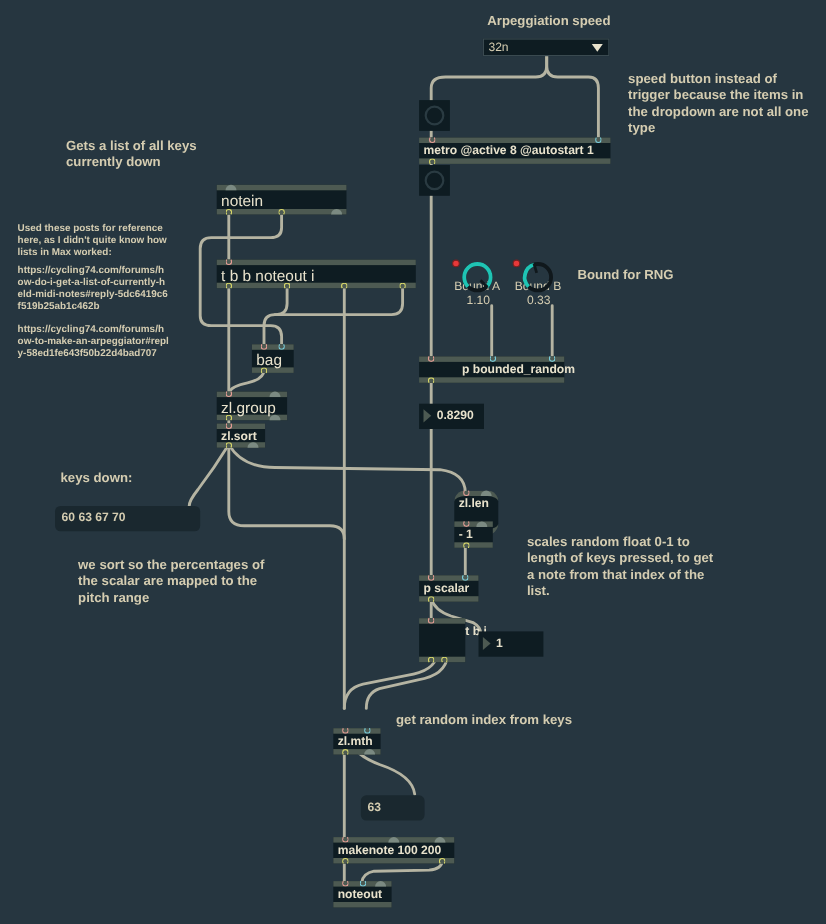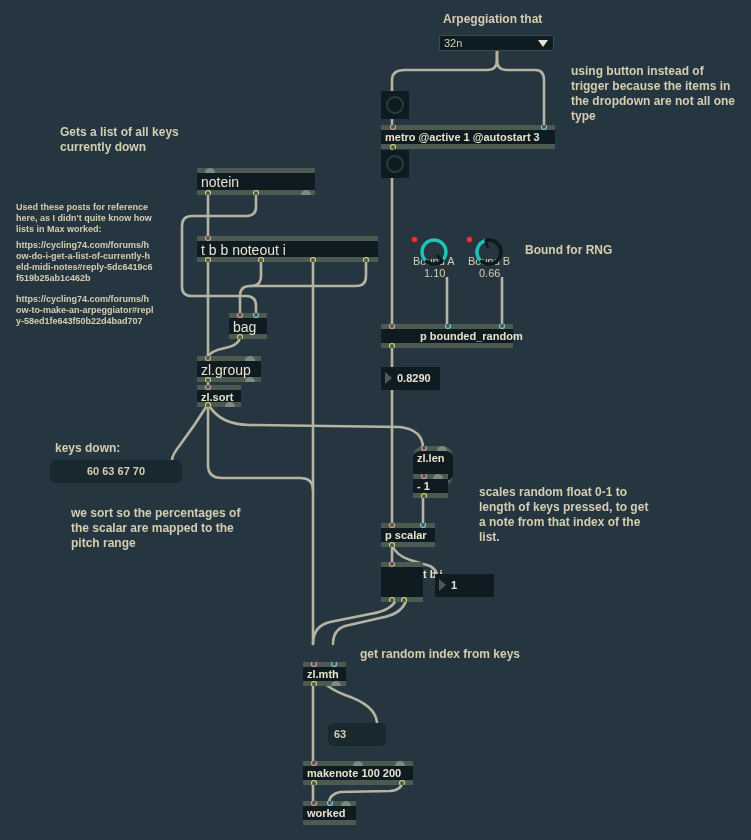--- a/index.html
+++ b/index.html
@@ -72,39 +72,39 @@
     <path d="M397 596 Q395 610 370 614 L330 622 Q313 626 313 644"></path>
     <path d="M407 596 Q405 614 380 618 L345 626 Q333 630 333 644"></path>
 
     <path d="M313 664 L313 762"></path>
     <path d="M313 664 Q318 685 345 695 Q375 705 377 722"></path>
     <path d="M313 782 L313 802"></path>
     <path d="M402 782 Q402 790 390 791 L340 792 Q330 794 329 802"></path>
   </g>
 </svg>
 
-<div class="cmt" style="left:443px;top:12px;">Arpeggiation that</div>
-<div class="cmt" style="left:571px;top:64px;">using button instead of
+<div class="cmt" style="left:443px;top:12px;">Arpeggiation speed</div>
+<div class="cmt" style="left:571px;top:64px;">speed button instead of
 trigger because the items in
 the dropdown are not all one
 type</div>
 <div class="cmt" style="left:60px;top:125px;">Gets a list of all keys
 currently down</div>
 <div class="cmt small" style="left:16px;top:202px;">Used these posts for reference
 here, as I didn't quite know how
 lists in Max worked:</div>
 <div class="cmt small" style="left:16px;top:240px;">https://cycling74.com/forums/h
 ow-do-i-get-a-list-of-currently-h
 eld-midi-notes#reply-5dc6419c6
 f519b25ab1c462b</div>
 <div class="cmt small" style="left:16px;top:294px;">https://cycling74.com/forums/h
 ow-to-make-an-arpeggiator#repl
 y-58ed1fe643f50b22d4bad707</div>
 <div class="cmt" style="left:525px;top:243px;">Bound for RNG</div>
-<div class="cmt" style="left:55px;top:441px;">keys down:</div>
+<div class="cmt" style="left:55px;top:427px;">keys down:</div>
 <div class="cmt" style="left:71px;top:506px;">we sort so the percentages of
 the scalar are mapped to the
 pitch range</div>
 <div class="cmt" style="left:479px;top:485px;">scales random float 0-1 to
 length of keys pressed, to get
 a note from that index of the
 list.</div>
 <div class="cmt" style="left:360px;top:647px;">get random index from keys</div>
 
 <div class="menu" style="left:439px;top:35px;width:115px;height:16px;">
@@ -113,21 +113,21 @@
 </div>
 
 <div class="btn" style="left:381px;top:91px;">
     <div class="ring"></div>
   </div>
 <div class="btn" style="left:381px;top:150px;">
     <div class="ring"></div>
   </div>
 
 <div class="obj" style="left:381px;top:125px;width:174px;height:24px;">
-  <span>metro @active 1 @autostart 3</span>
+  <span>metro @active 8 @autostart 1</span>
   <span class="port in pink" style="left:9px;"></span>
   <span class="port in blue" style="left:160px;"></span>
   <span class="port out yel" style="left:9px;"></span>
 </div>
 
 <div class="obj large" style="left:197px;top:168px;width:118px;height:27px;">
   <span>notein</span>
   <span class="ghost" style="left:8px;"></span>
   <span class="port out yel" style="left:8px;"></span>
   <span class="port out yel" style="left:56px;"></span>
@@ -174,36 +174,36 @@
 </svg>
 <div class="dial-val" style="left:424px;top:267px;">1.10</div>
 
 <div class="dial-label" style="left:468px;top:223px;">Bound B</div>
 <div class="led" style="left:466px;top:236px;"></div>
 <svg style="position:absolute;left:473px;top:236px;" width="32" height="32">
   <circle cx="16" cy="16" r="12" fill="none" stroke="#10181c" stroke-width="3.5"></circle>
   <path id="dialB-arc" d="M7.5147186257614305 24.48528137423857 A12 12 0 0 1 12.652106727529244 4.476475771876684" fill="none" stroke="#1fc4b4" stroke-width="3.5"></path>
   <line id="dialB-needle" x1="14.884035575843082" y1="12.158825257292229" x2="12.373115621490015" y2="3.5161820861997413" stroke="#10181c" stroke-width="2.5"></line>
 </svg>
-<div class="dial-val" style="left:479px;top:267px;">0.66</div>
+<div class="dial-val" style="left:479px;top:267px;">0.33</div>
 
 <div class="obj" style="left:381px;top:324px;width:132px;height:24px;padding-left:39px;">
   <span>p bounded_random</span>
   <span class="port in pink" style="left:8px;"></span>
   <span class="port in blue" style="left:64px;"></span>
   <span class="port in blue" style="left:118px;"></span>
   <span class="port out yel" style="left:8px;"></span>
 </div>
 
 <div class="num" style="left:381px;top:367px;width:59px;height:23px;">
   <span class="tri"></span>
   <span>0.8290</span>
 </div>
 
-<div class="msg" style="left:50px;top:460px;width:132px;height:23px;text-align:center;">60 63 67 70</div>
+<div class="msg" style="left:50px;top:460px;width:132px;height:23px;">60 63 67 70</div>
 
 <div class="obj" style="left:413px;top:446px;width:40px;height:40px;border-radius:10px;">
   <span>zl.len</span>
   <span class="port in pink" style="left:8px;"></span>
   <span class="ghost" style="left:24px;"></span>
   <span class="port out yel" style="left:8px;"></span>
   <span class="ghostb" style="left:24px;"></span>
 </div>
 
 <div class="obj" style="left:413px;top:474px;width:35px;height:24px;">
@@ -245,17 +245,17 @@
 <div class="obj" style="left:303px;top:761px;width:110px;height:24px;">
   <span>makenote 100 200</span>
   <span class="port in pink" style="left:8px;"></span>
   <span class="ghost" style="left:50px;"></span>
   <span class="ghost" style="left:92px;"></span>
   <span class="port out yel" style="left:8px;"></span>
   <span class="port out yel" style="left:96px;"></span>
 </div>
 
 <div class="obj" style="left:303px;top:801px;width:53px;height:24px;">
-  <span>worked</span>
+  <span>noteout</span>
   <span class="port in pink" style="left:8px;"></span>
   <span class="port in blue" style="left:24px;"></span>
   <span class="ghost" style="left:38px;"></span>
 </div>
 
 </body></html>

